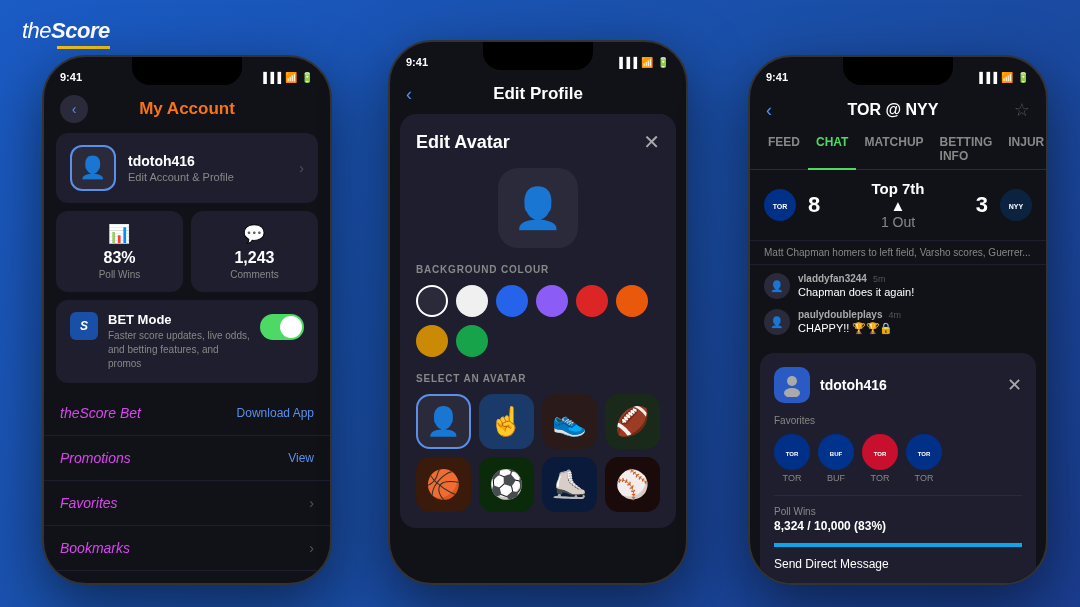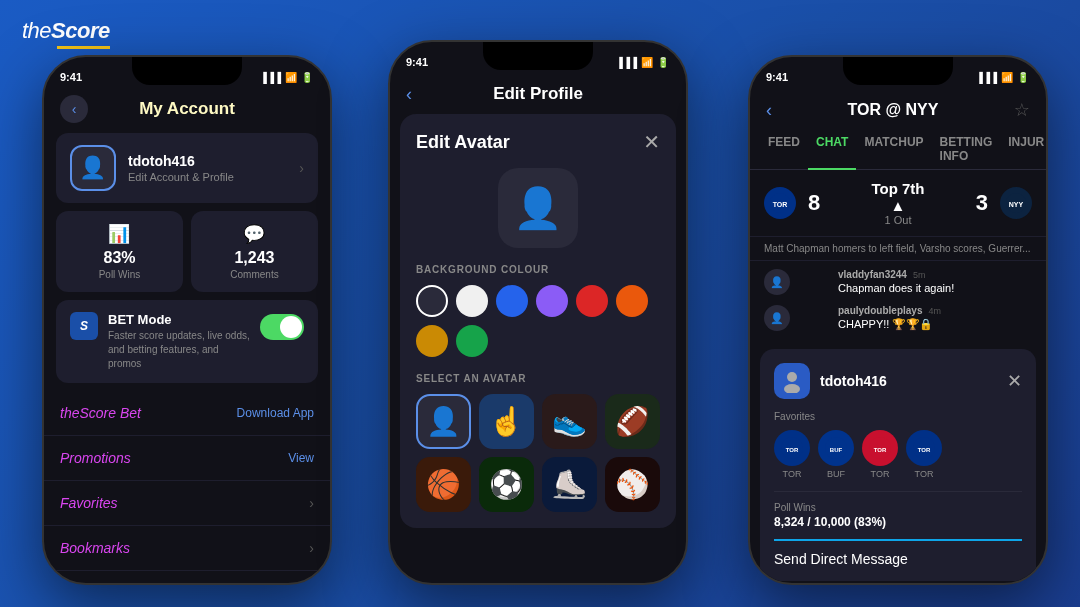--- a/index.html
+++ b/index.html
@@ -94,21 +94,21 @@
       height: 28px;
       background: #2a2a3a;
       border-radius: 50%;
       display: flex;
       align-items: center;
       justify-content: center;
       color: #5b8fe8;
       font-size: 14px;
     }
     .p1-header .title {
-      color: #fef9c3;
+      color: #f97316;
       font-size: 17px;
       font-weight: 600;
     }
 
     .p1-profile-row {
       display: flex;
       align-items: center;
       background: #1e1e2e;
       margin: 4px 12px;
       border-radius: 12px;
@@ -364,21 +364,21 @@
       color: white;
       flex-shrink: 0;
     }
     .tor-logo { background: #003087; }
     .nyy-logo { background: #0c2340; }
     .score-num { color: white; font-size: 22px; font-weight: 700; flex: 1; }
     .score-left { text-align: left; padding-left: 4px; }
     .score-right { text-align: right; padding-right: 4px; }
     .game-status { text-align: center; flex: 1; }
     .game-inning { color: white; font-size: 15px; font-weight: 600; }
-    .game-out { color: #888; font-size: 11px; }
+    .game-out { color: #888; font-size: 14px; }
 
     .score-update {
       padding: 6px 14px;
       font-size: 10px;
       color: #888;
       border-bottom: 1px solid #1e1e2e;
     }
     .chat-message {
       display: flex;
       gap: 8px;
@@ -389,21 +389,21 @@
       height: 26px;
       border-radius: 50%;
       background: #2a2a3a;
       display: flex;
       align-items: center;
       justify-content: center;
       font-size: 11px;
       color: #888;
       flex-shrink: 0;
     }
-    .chat-content { flex: 1; margin-left: 40px; }
+    .chat-content { flex: 1; }
     .chat-meta { display: flex; align-items: center; gap: 6px; }
     .chat-username { color: #aaa; font-size: 10px; font-weight: 600; }
     .chat-time { color: #555; font-size: 9px; }
     .chat-text { color: white; font-size: 11px; margin-top: 2px; }
 
     
     .profile-popup {
       background: #1e1e2e;
       margin: 0 10px;
       border-radius: 14px;
@@ -456,24 +456,24 @@
 
     .popup-poll {
       border-top: 1px solid #2a2a3a;
       padding-top: 10px;
       margin-bottom: 10px;
     }
     .popup-poll-label { color: #888; font-size: 10px; margin-bottom: 2px; }
     .popup-poll-value { color: white; font-size: 12px; font-weight: 600; }
 
     .popup-dm {
-      border-top: 2px solid #0ea5e9;
+      border-top: 4px solid #0ea5e9;
       padding-top: 10px;
       color: white;
-      font-size: 14px;
+      font-size: 12px;
     }
   </style>
 </head>
 <body>
 
 <div class="header-logo">
   <span class="the">the</span><span class="score">Score</span>
   <div class="logo-underline"></div>
 </div>
 

